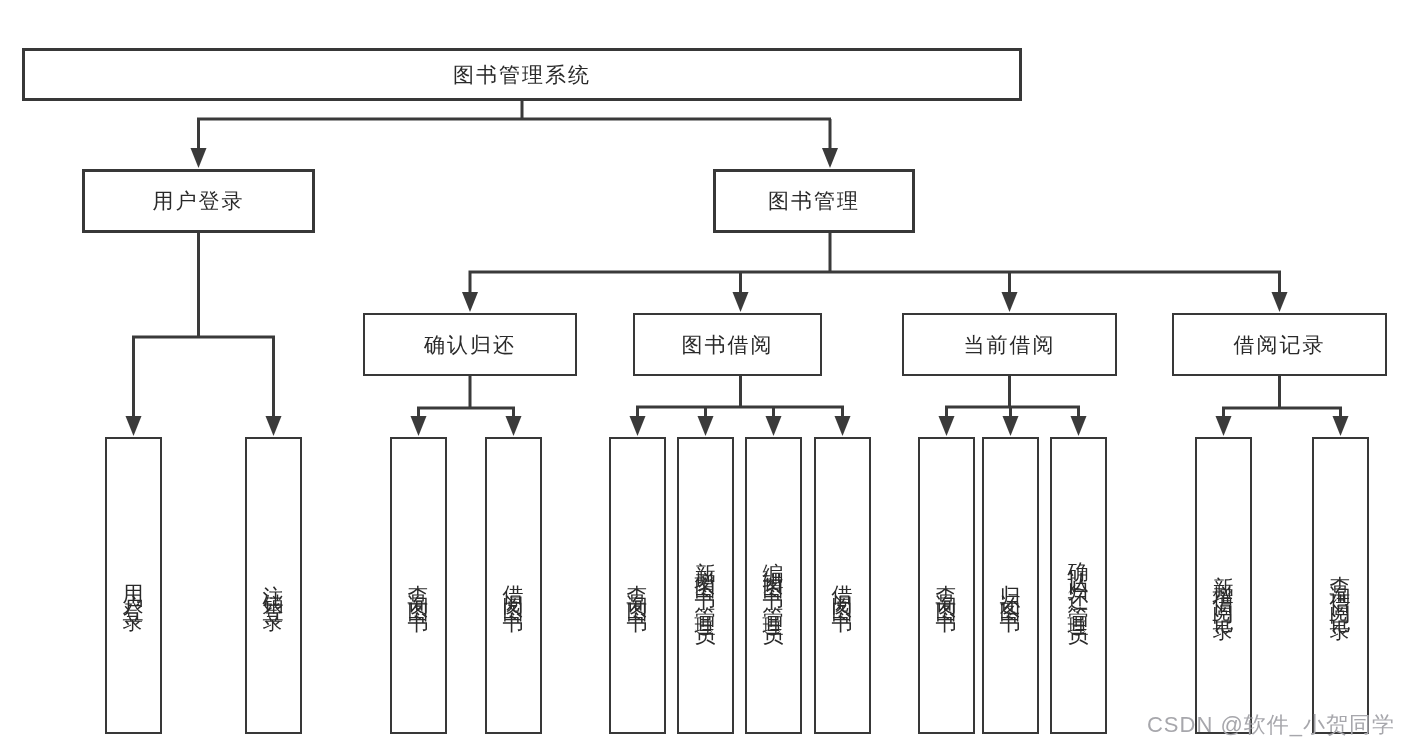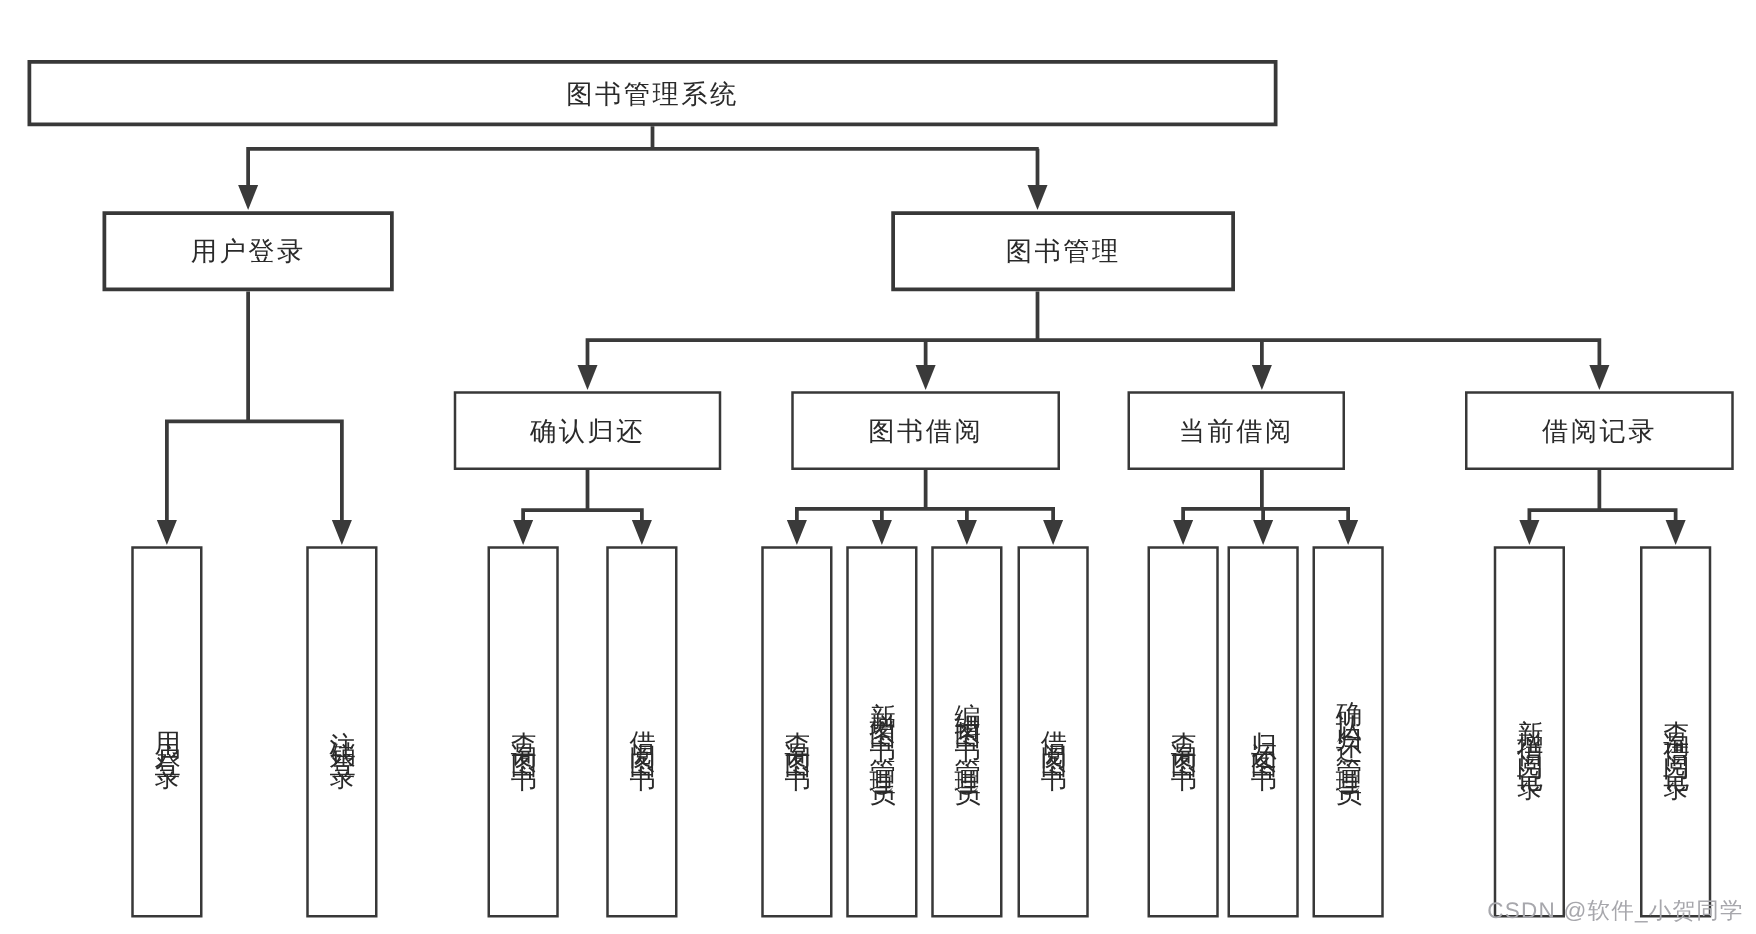--- a/index.html
+++ b/index.html
@@ -56,21 +56,21 @@
     writing-mode: vertical-lr;
     text-orientation: mixed;
     letter-spacing: 9px;
     line-height: 1;
     font-size: 21px;
   }
   .watermark {
     position: absolute;
     right: 10px;
     bottom: 7px;
-    font-size: 18px;
+    font-size: 22px;
     color: var(--color-watermark, #a7a7ac);
     letter-spacing: 1px;
     white-space: nowrap;
   }
 </style>
 </head>
 <body>
 
 <div class="canvas">
 
@@ -106,25 +106,25 @@
     <polygon points="1070.5,416 1086.5,416 1078.5,436"></polygon>
 
     <path d="M1279.5,376 V408 M1222,408 H1342 M1223.5,408 V418 M1340.5,408 V418"></path>
     <polygon points="1215.5,416 1231.5,416 1223.5,436"></polygon>
     <polygon points="1332.5,416 1348.5,416 1340.5,436"></polygon>
   </svg>
 
   <div class="node root" style="left:22px; top:13px; width:1000px; height:53px;margin-top:35px;">图书管理系统</div>
 
   <div class="node level2" style="left:82px; top:169px; width:233px; height:64px;">用户登录</div>
-  <div class="node level2" style="left:713px; top:169px; width:275px; height:64px;font-family:Liberation Mono, monospace;">图书管理</div>
+  <div class="node level2" style="left:713px; top:169px; width:202px; height:64px;font-family:Liberation Mono, monospace;">图书管理</div>
 
   <div class="node level3" style="left:363px; top:313px; width:214px; height:63px;">确认归还</div>
-  <div class="node level3" style="left:633px; top:313px; width:215px; height:63px;">图书借阅</div>
-  <div class="node level3" style="left:902px; top:313px; width:174px; height:63px;">当前借阅</div>
+  <div class="node level3" style="left:633px; top:313px; width:189px; height:63px;">图书借阅</div>
+  <div class="node level3" style="left:902px; top:313px; width:215px; height:63px;">当前借阅</div>
   <div class="node level3" style="left:1172px; top:313px; width:215px; height:63px;">借阅记录</div>
 
   <div class="node leaf" style="left:105px; top:437px; width:57px; height:297px;">
     <span class="vtext">用户登录</span>
   </div>
   <div class="node leaf" style="left:245px; top:437px; width:57px; height:297px;">
     <span class="vtext">注销登录</span>
   </div>
 
   <div class="node leaf" style="left:390px; top:437px; width:57px; height:297px;">

